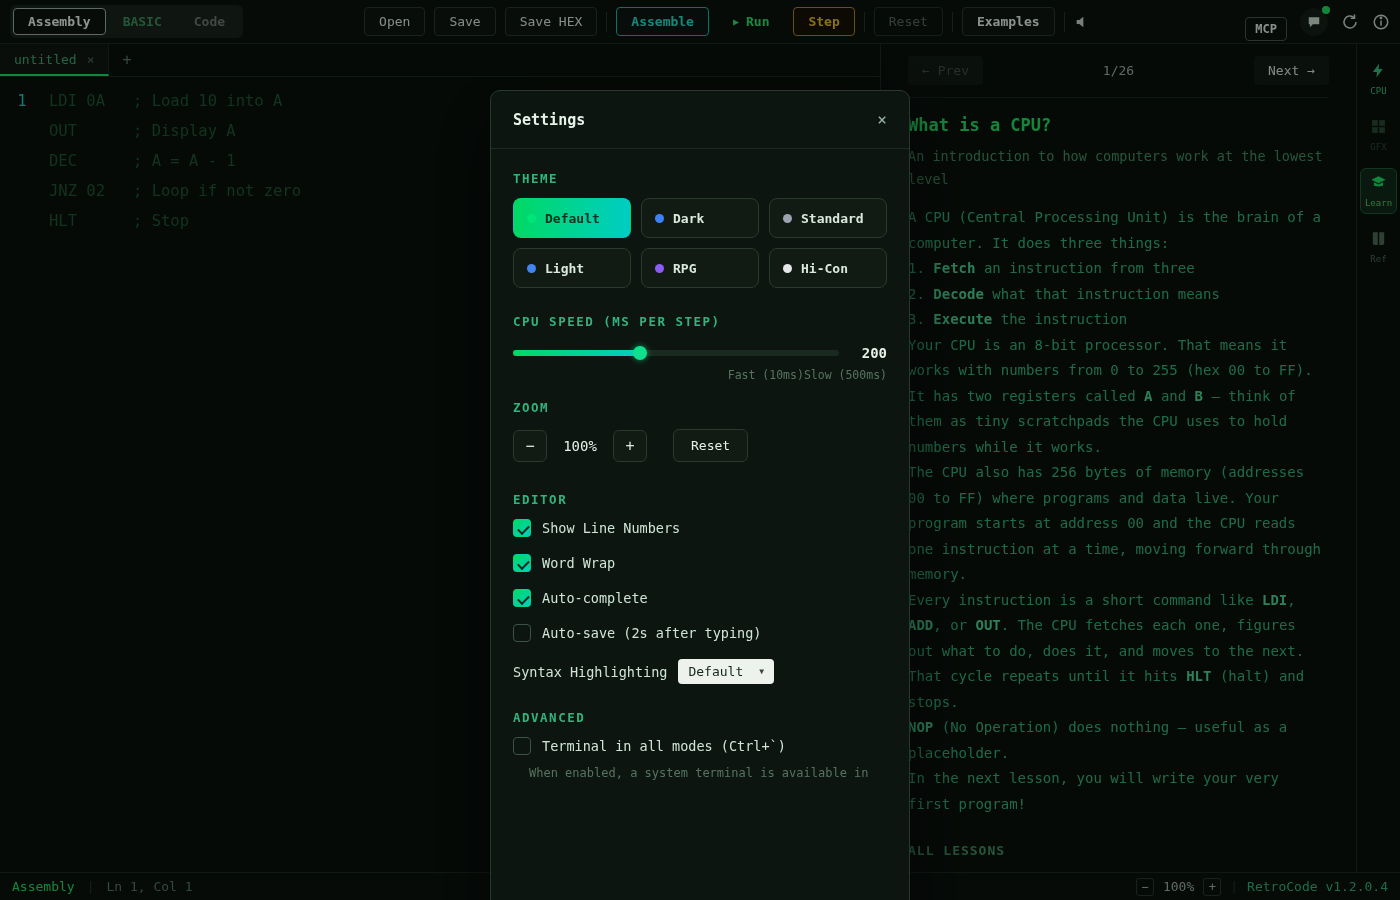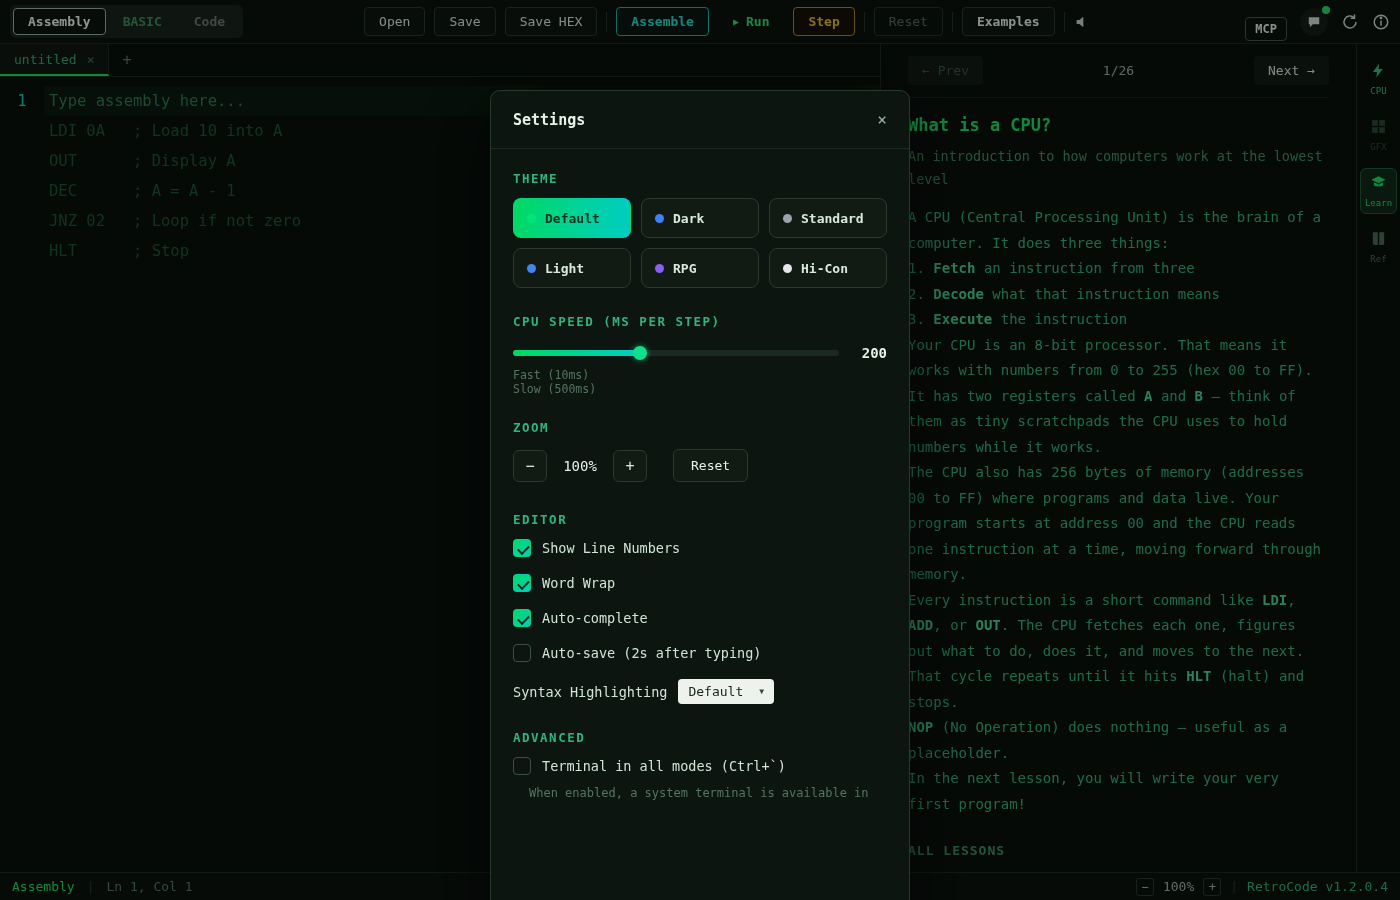--- a/index.html
+++ b/index.html
@@ -97,21 +97,21 @@
   .theme-grid { display: grid; grid-template-columns: repeat(3, 1fr); gap: 10px; margin-bottom: 26px; }
   .theme-btn { height: 40px; display: flex; align-items: center; gap: 9px; padding: 0 13px; background: #121a14; border: 1px solid #2a3a2e; border-radius: 8px; color: #d9e9dd; font-size: 13px; font-weight: bold; }
   .theme-dot { width: 9px; height: 9px; border-radius: 50%; flex: none; }
   .theme-btn.selected { background: linear-gradient(90deg, #00d964, #00cdc3); border-color: transparent; color: #06311e; }
 
   .speed-row { display: flex; align-items: center; gap: 14px; margin-top: 16px; }
   .slider { flex: 1; height: 6px; background: #1b2a20; border-radius: 3px; position: relative; }
   .slider-fill { position: absolute; left: 0; top: 0; bottom: 0; border-radius: 3px; background: linear-gradient(90deg, #00d964, #00cdc3); }
   .slider-thumb { position: absolute; top: 50%; transform: translateY(-50%); width: 14px; height: 14px; border-radius: 50%; background: #10e08e; box-shadow: 0 0 6px rgba(16,224,142,0.6); }
   .speed-value { color: #e4f2e8; font-size: 14px; font-weight: bold; width: 34px; text-align: right; }
-  .speed-scale { display: flex; justify-content: flex-start; color: #55745f; font-size: 11.5px; margin: 7px 0 24px; flex-direction: column; }
+  .speed-scale { display: flex; justify-content: flex-end; color: #55745f; font-size: 11.5px; margin: 7px 0 18px; }
 
   .zoom-row { display: flex; align-items: center; gap: 10px; margin: 14px 0 30px; }
   .zoom-box-btn { width: 34px; height: 32px; background: #121a14; border: 1px solid #2a3a2e; border-radius: 6px; color: #d9e9dd; font-size: 15px; }
   .zoom-value { color: #e4f2e8; font-size: 14px; min-width: 46px; text-align: center; }
   .reset-btn { margin-left: 16px; padding: 8px 17px; background: #121a14; border: 1px solid #2a3a2e; border-radius: 6px; color: #e4f2e8; font-size: 13px; }
 
   .check-row { display: flex; align-items: center; gap: 11px; margin-bottom: 17px; cursor: pointer; }
   .checkbox { width: 18px; height: 18px; border: 1.5px solid #3c5244; border-radius: 4px; position: relative; flex: none; background: transparent; }
   .checkbox.checked { background: linear-gradient(135deg, #00d964, #00cfc0); border-color: transparent; }
   .checkbox.checked::after { content: ""; position: absolute; left: 6px; top: 2.5px; width: 4.5px; height: 9px; border: solid #06291b; border-width: 0 2px 2px 0; transform: rotate(45deg); }
@@ -186,21 +186,20 @@
           <span>untitled</span>
           <span class="tab-close">×</span>
         </div>
         <button class="newtab-btn">+</button>
       </div>
       <div class="code-area">
         <div class="gutter">
           <div>1</div>
         </div>
         <div class="code-lines">
-          <div class="code-line current">Type assembly here...</div>
           <div class="code-line">LDI 0A   ; Load 10 into A</div>
           <div class="code-line">OUT      ; Display A</div>
           <div class="code-line">DEC      ; A = A - 1</div>
           <div class="code-line">JNZ 02   ; Loop if not zero</div>
           <div class="code-line">HLT      ; Stop</div>
         </div>
       </div>
     </section>
 
     <aside class="lesson-pane">

